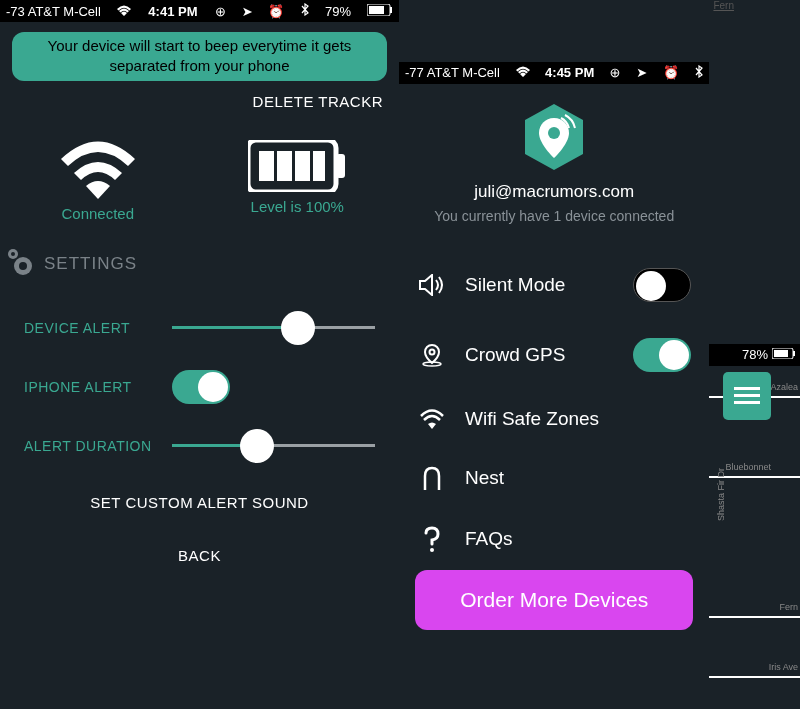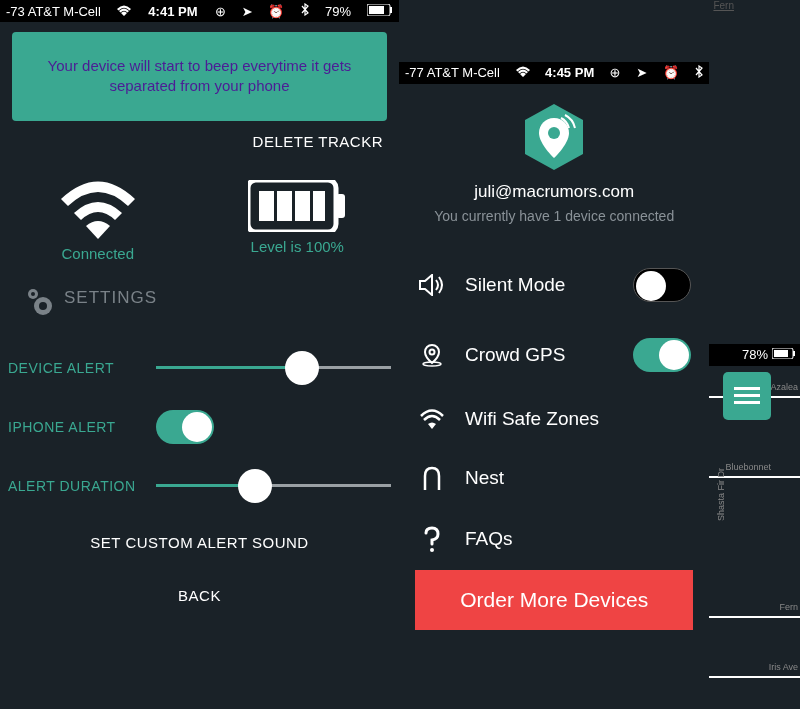--- a/index.html
+++ b/index.html
@@ -30,24 +30,24 @@
       font-weight: 500;
       background: #000;
     }
     .status-left, .status-right { display: flex; align-items: center; gap: 16px; }
     .status-time { font-weight: 600; }
 
     
     .banner {
       margin: 10px 12px 8px 12px;
       background: #3aa891;
-      color: #4c1d95;
+      color: #000000;
       text-align: center;
-      padding: 24px 12px;
-      border-radius: 4px;
+      padding: 4px 12px;
+      border-radius: 12px;
       font-size: 15px;
       line-height: 1.35;
       font-weight: 300;
     }
     .delete-trackr {
       text-align: right;
       padding: 4px 16px 14px 0;
       font-size: 15px;
       font-weight: 500;
       letter-spacing: 0.5px;
@@ -64,34 +64,34 @@
       align-items: center;
       gap: 2px;
     }
     .status-label {
       color: #3aa891;
       font-size: 15px;
       font-weight: 300;
     }
     .settings-header {
       display: flex;
-      align-items: flex-start;
+      align-items: center;
       gap: 8px;
-      padding: 0 14px 18px 26px;
+      padding: 0 14px 18px 6px;
     }
     .settings-title {
       color: #7a8288;
       font-size: 17px;
       font-weight: 400;
       letter-spacing: 1px;
     }
     .setting-row {
       display: flex;
       align-items: center;
-      padding: 12px 8px;
+      padding: 12px 24px;
       gap: 18px;
     }
     .setting-label {
       color: #3aa891;
       font-size: 14px;
       font-weight: 400;
       letter-spacing: 0.5px;
       width: 130px;
     }
     .slider {
@@ -200,27 +200,27 @@
       align-items: center;
       justify-content: center;
     }
     .menu-label {
       flex: 1;
       font-size: 19px;
       font-weight: 300;
     }
     .order-btn {
       margin: auto 16px 18px 16px;
-      background: #ef4444;
+      background: #d946ef;
       color: #fff;
       text-align: center;
       padding: 18px 0;
       font-size: 21px;
       font-weight: 300;
-      border-radius: 0;
+      border-radius: 12px;
     }
     .map-bg {
       position: absolute;
       inset: 0;
       background: linear-gradient(#f3f8ed, #f0f4ee 50%, #fafafa 50%);
     }
     .map-road-h { position:absolute; left:0; right:0; height:2px; background:#fff; }
     .map-label { position:absolute; font-size:9px; color:#888; white-space:nowrap; }
     .legal { position:absolute; bottom: 355px; left:4px; font-size:10px; color:#555; text-decoration:underline;}
   </style>

